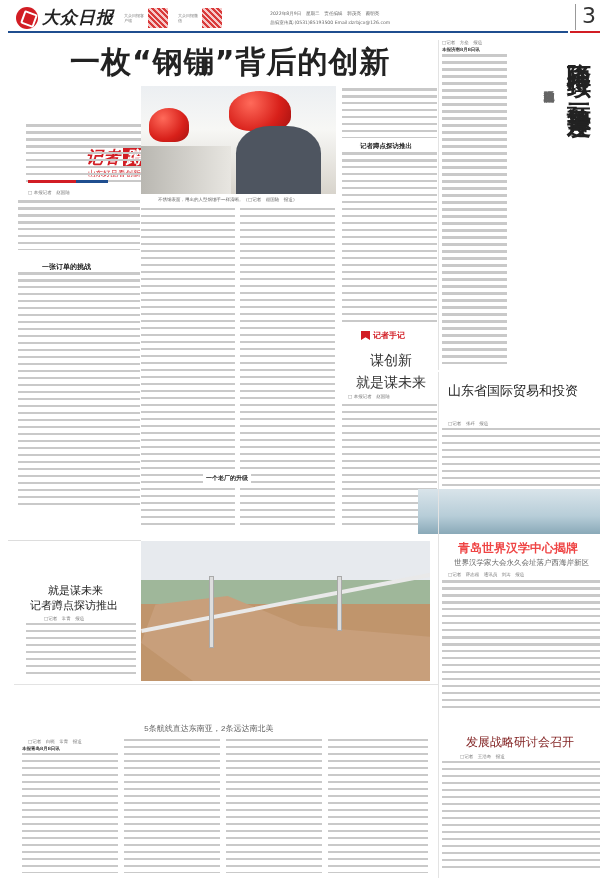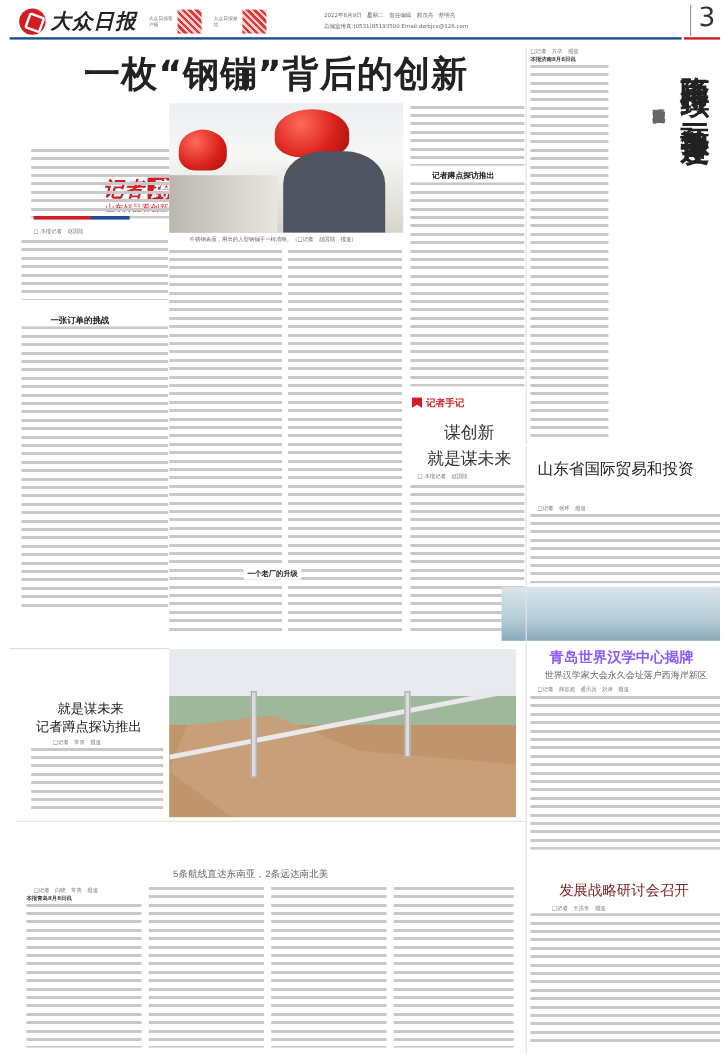--- a/index.html
+++ b/index.html
@@ -29,21 +29,21 @@
 .photo2{position:absolute;left:133px;top:541px;width:289px;height:140px;background:linear-gradient(180deg,#e7eaee 0 28%,#9fb79a 28% 45%,#c0956c 45% 100%);overflow:hidden}
 .river{position:absolute;left:0;top:55px;width:289px;height:85px;background:#c89f7b;clip-path:polygon(5% 10%,30% 0,55% 35%,100% 48%,100% 100%,18% 100%,0 55%)}
 .tower{position:absolute;width:5px;background:#ddd;border:1px solid #aaa}
 .photo3{position:absolute;left:410px;top:489px;width:182px;height:45px;background:linear-gradient(180deg,#d9e4ea 0%,#b7cdd8 60%,#8aa9b8 100%)}
 .box-sq{position:absolute;left:0;top:520px;width:130px;height:158px;border:1px solid #ddd;background:#fff}
 .vert{position:absolute;writing-mode:vertical-rl;font-family:"DejaVu Sans",sans-serif;white-space:nowrap}
 .divider{position:absolute;background:#e3e3e3}
 .jz-tag{position:absolute;left:78px;top:146px;font-family:"DejaVu Sans",sans-serif;font-style:italic;font-size:17px;font-weight:bold;color:#d21d24}
 .jz-tag .bx{background:#d21d24;color:#fff;padding:0 3px;margin-left:3px}
 .barcolor{position:absolute;left:56px;top:209px;width:80px;height:3px;background:linear-gradient(90deg,#d21d24 0 60%,#1f4e8f 60% 100%)}
-.sj{position:absolute;left:335px;top:330px;font-family:"DejaVu Sans",sans-serif;font-size:8px;font-weight:bold;color:#d21d24;display:flex;align-items:center}
+.sj{position:absolute;left:353px;top:330px;font-family:"DejaVu Sans",sans-serif;font-size:8px;font-weight:bold;color:#d21d24;display:flex;align-items:center}
 .sj .ic{width:9px;height:9px;background:#d21d24;margin-right:3px;clip-path:polygon(0 0,100% 0,100% 100%,50% 70%,0 100%)}
 </style>
 </head>
 <body>
 
 <div class="pg">
 
   <div class="mast">
     <div class="logo">
       <div class="logo-mark"></div>
@@ -109,21 +109,21 @@
   <div class="vert" style="left:555px;top:45px;font-size:24px;font-weight:bold;color:#222;letter-spacing:3px;font-family:'DejaVu Serif',serif">降雨持续　三预警连发</div>
   <div class="vert" style="left:532px;top:82px;font-size:11px;color:#666;font-family:'DejaVu Serif',serif">胶东地区应加强防范山洪和地质灾害</div>
   <div class="divider" style="left:430px;top:40px;width:1px;height:330px"></div>
 
   <div class="sub" style="left:440px;top:382px;font-size:13px;color:#222">山东省国际贸易和投资</div>
   <div class="byline" style="left:440px;top:421px">□记者　张环　报道</div>
   <div class="txt lines" style="left:434px;top:428px;width:158px;height:58px"></div>
 
   <div class="photo3"></div>
 
-  <div class="sub" style="left:450px;top:540px;font-size:12px;font-weight:bold;color:#8b5cf6">青岛世界汉学中心揭牌</div>
+  <div class="sub" style="left:450px;top:540px;font-size:12px;font-weight:bold;color:#ef4444">青岛世界汉学中心揭牌</div>
   <div class="sub" style="left:446px;top:558px;font-size:7.5px;color:#666">世界汉学家大会永久会址落户西海岸新区</div>
   <div class="byline" style="left:440px;top:572px">□记者　薛志超　通讯员　刘涛　报道</div>
   <div class="txt lines" style="left:434px;top:580px;width:158px;height:128px"></div>
 
   <div class="sub" style="left:458px;top:734px;font-size:12px;color:#7f1d1d">发展战略研讨会召开</div>
   <div class="byline" style="left:452px;top:754px">□记者　王浩奇　报道</div>
   <div class="txt lines" style="left:434px;top:761px;width:158px;height:110px"></div>
 
   <div class="box-sq" style="left:0;top:540px;width:133px;height:141px;border:none;border-top:1px solid #ddd"></div>
   <div class="sub" style="left:40px;top:583px;font-size:11px;color:#222">就是谋未来</div>

